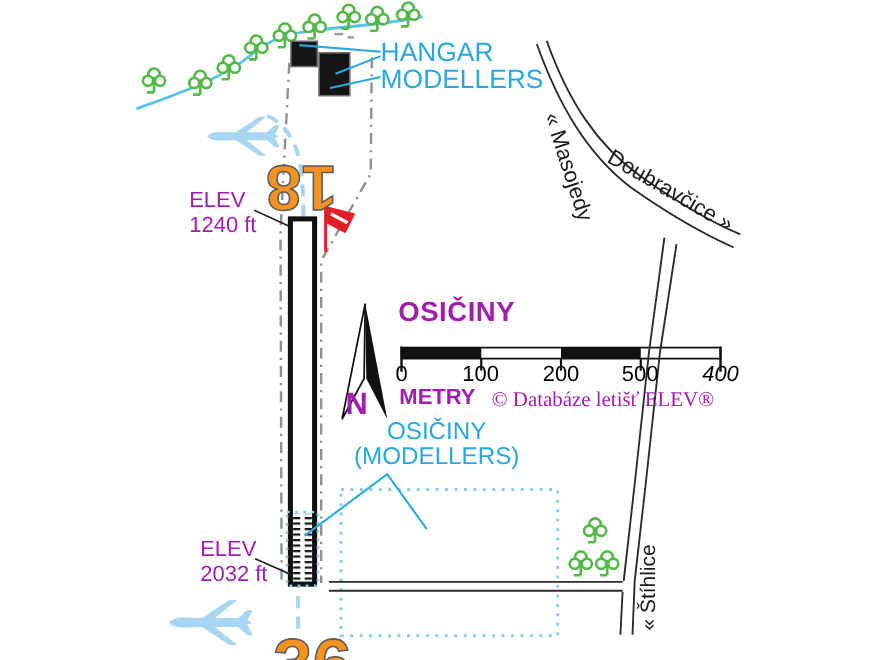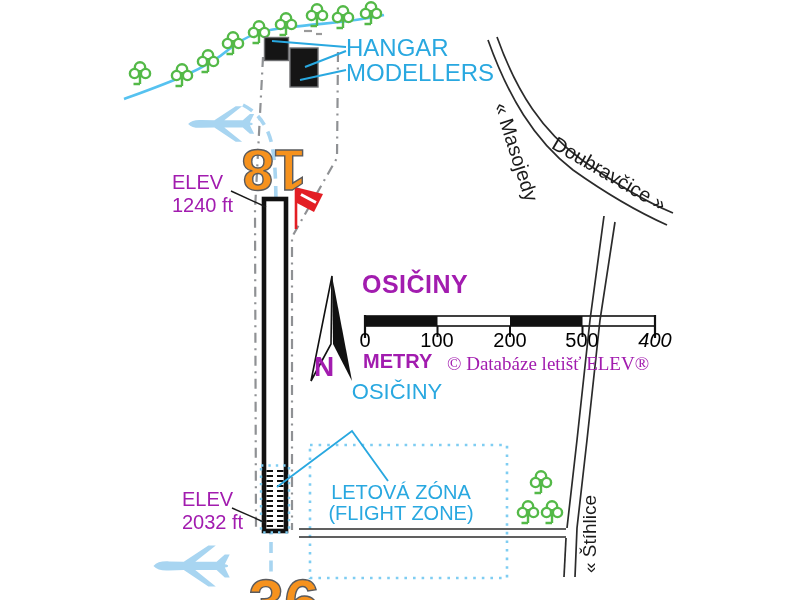--- a/index.html
+++ b/index.html
@@ -152,26 +152,23 @@
   <span class="tick" style="left:510px;">200</span>
   <span class="tick" style="left:582px;">500</span>
   <span class="tick" style="left:655px;font-style:italic;">400</span>
 
   <div class="txt" style="left:363px;top:350px;font-size:20px;font-weight:bold;text-align:right;">METRY</div>
   <div class="txt" style="left:447px;top:353px;font-size:19px;font-family:'Liberation Serif',serif;">© Databáze letišť ELEV®</div>
   <div class="txt" style="left:314px;top:351px;font-size:28px;font-weight:bold;">N</div>
 
   <div class="txt cyan two-line center" style="left:397px;top:380px;font-size:22px;line-height:23px;">
     <div>OSIČINY</div>
+    <div>(MODELLERS)</div>
   </div>
 
-  <div class="txt cyan two-line center" style="left:401px;top:482px;font-size:20px;line-height:21px;">
-    <div>LETOVÁ ZÓNA</div>
-    <div>(FLIGHT ZONE)</div>
-  </div>
 
   <div class="txt elev" style="left:182px;top:488px;">
     <div>ELEV</div>
     <div>2032 ft</div>
   </div>
 
   <div class="txt rwy-num" style="left:234px;top:529px;width:100px;font-size:64px;margin-top:42px;">36</div>
 
   <div class="txt roadlab" style="left:516px;top:152px;transform:translate(-50%,-50%) rotate(72deg);">« Masojedy</div>
   <div class="txt roadlab" style="left:609px;top:174px;transform:translate(-50%,-50%) rotate(30deg);">Doubravčice »</div>

